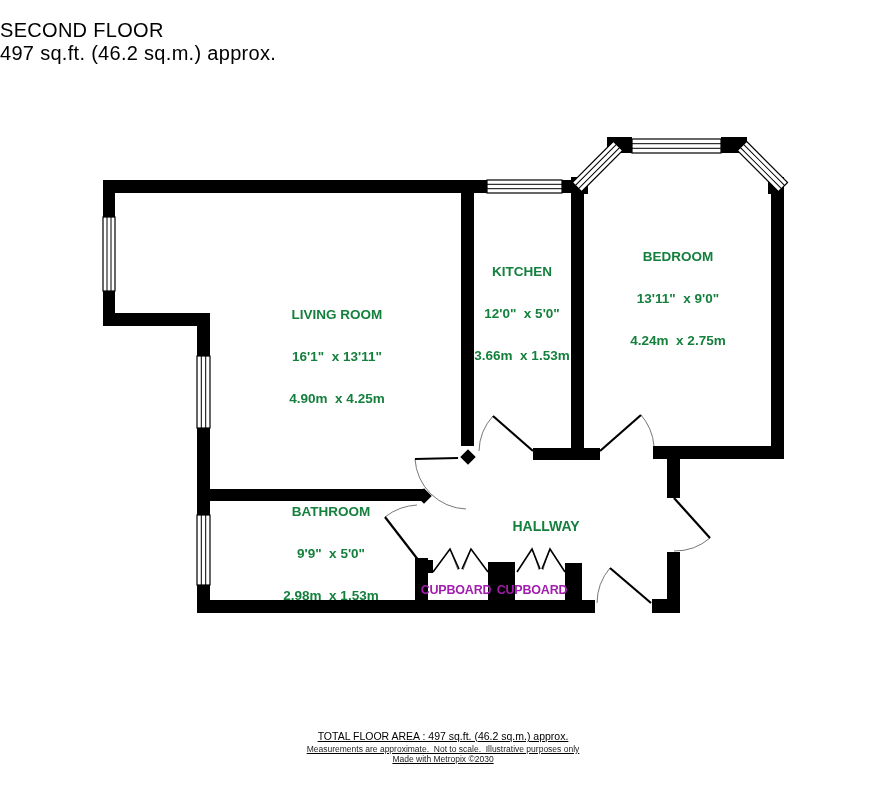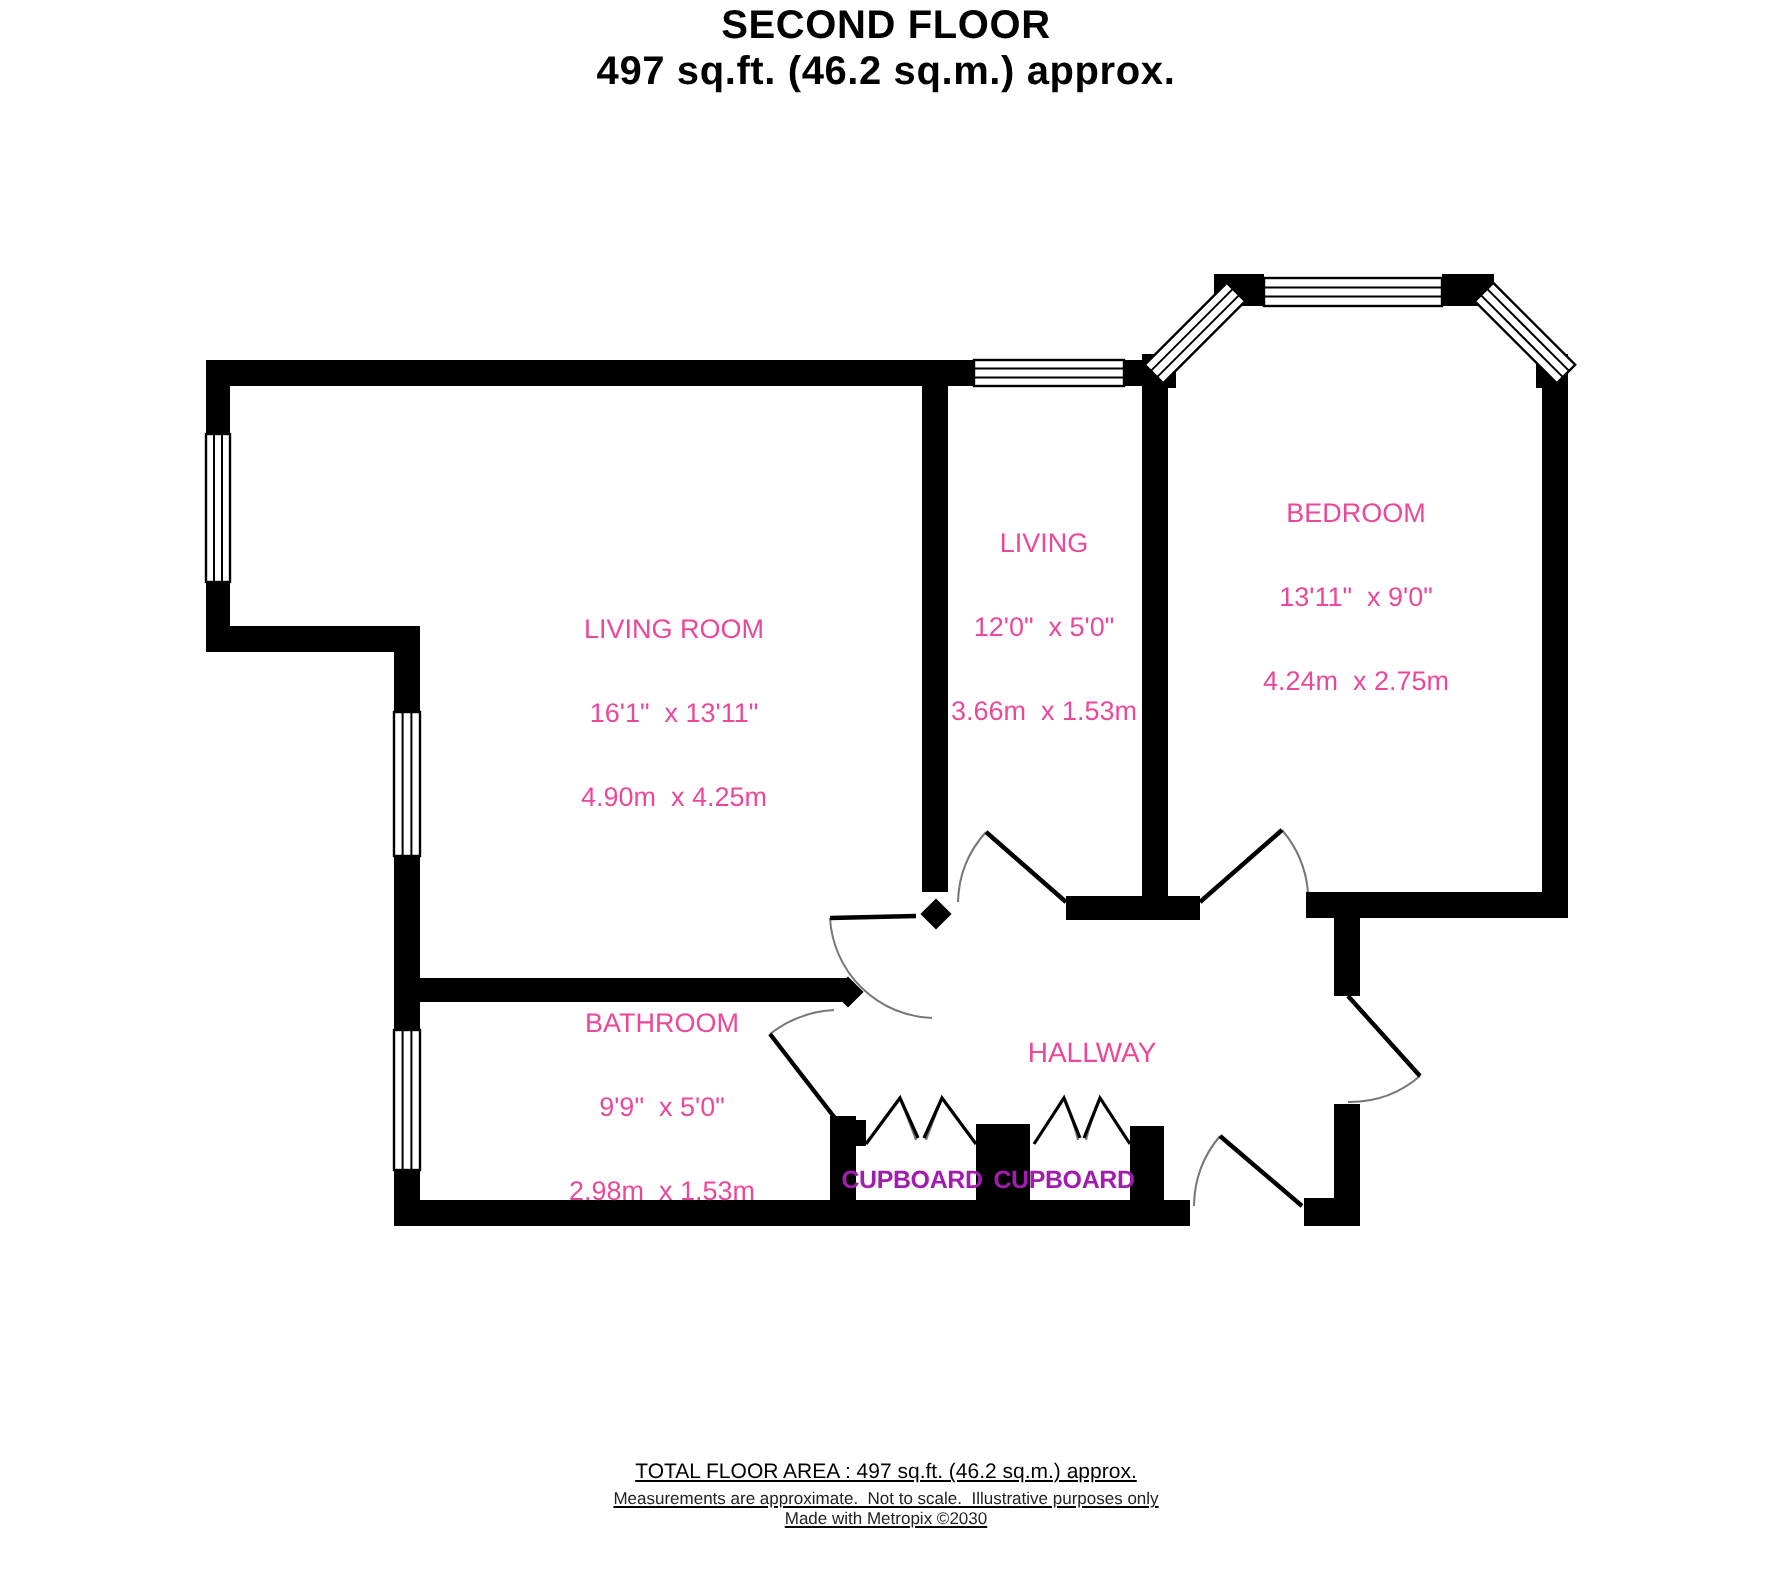--- a/index.html
+++ b/index.html
@@ -4,29 +4,29 @@
 <style>
   html,body{margin:0;padding:0;background:#fff;}
   .page{
     position:relative;
     width:886px;height:787px;
     background:#fff;
     font-family:"Liberation Sans", sans-serif;
     overflow:hidden;
   }
   .title{
-    position:absolute;top:2px;left:0;width:100%;
-    text-align:center;color:#000;
-    font-size:20px;line-height:23px;font-weight:700;
+    position:absolute;top:19px;left:0;width:100%;
+    text-align:left;color:#000;
+    font-size:20px;line-height:23px;font-weight:400;
     letter-spacing:0.3px;
   }
   .plan-svg{position:absolute;left:0;top:0;}
   .room-label{
     position:absolute;transform:translate(-50%,-50%);
-    text-align:center;color:#ec4899;font-weight:400;
+    text-align:center;color:#15803d;font-weight:700;
     font-size:13.5px;line-height:14px;white-space:pre;
   }
   .cupboard-label{
     position:absolute;transform:translate(-50%,-50%);
     color:#a21caf;font-weight:700;font-size:12.5px;white-space:nowrap;
     letter-spacing:-0.2px;
   }
   .hallway-label{font-size:14px;}
   .footer{
     position:absolute;left:0;width:100%;top:729px;
@@ -157,21 +157,21 @@
     </g>
   </svg>
 
   <div class="room-label" style="left:337px;top:357px;">
     <div>LIVING ROOM</div>
     <div>16'1"  x 13'11"</div>
     <div>4.90m  x 4.25m</div>
   </div>
 
   <div class="room-label" style="left:522px;top:314px;">
-    <div>LIVING</div>
+    <div>KITCHEN</div>
     <div>12'0"  x 5'0"</div>
     <div>3.66m  x 1.53m</div>
   </div>
 
   <div class="room-label" style="left:678px;top:299px;">
     <div>BEDROOM</div>
     <div>13'11"  x 9'0"</div>
     <div>4.24m  x 2.75m</div>
   </div>
 

